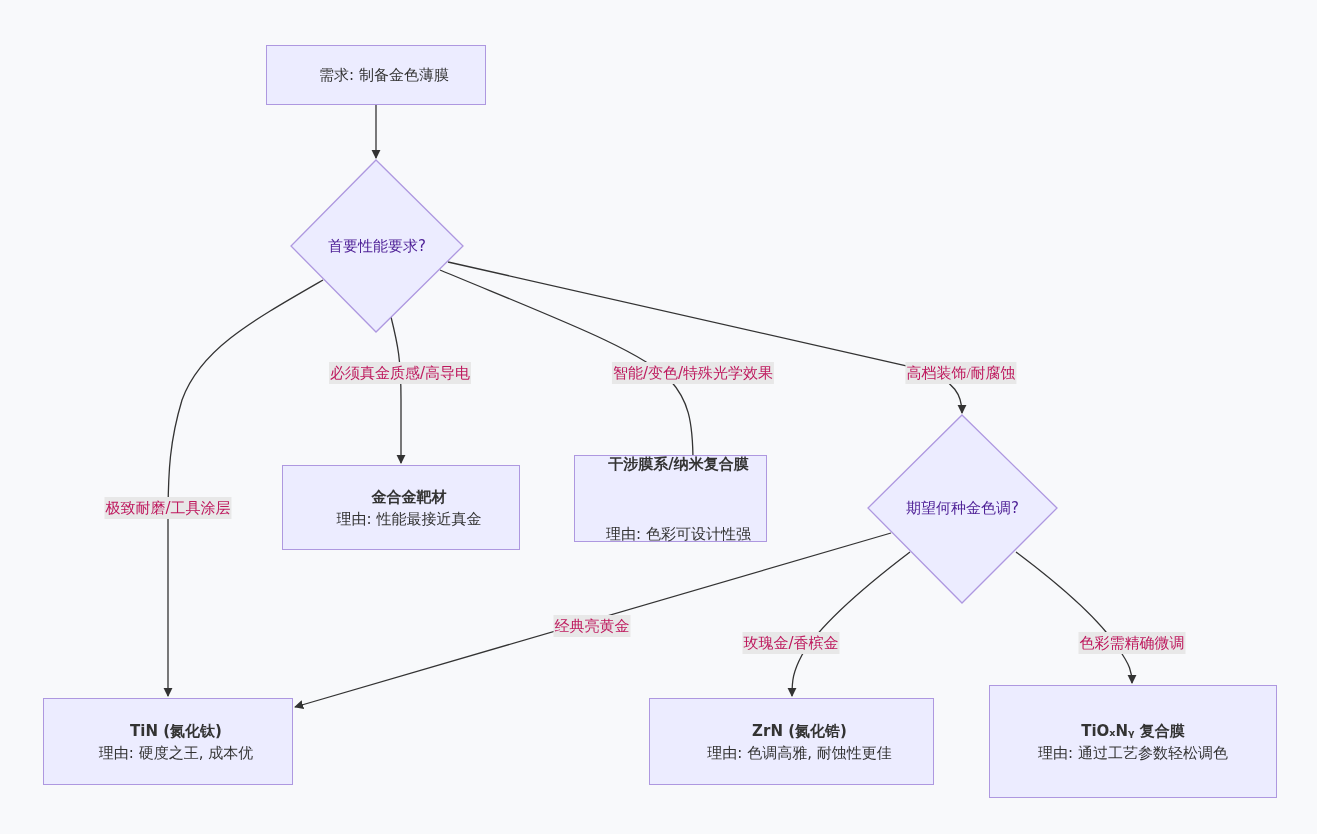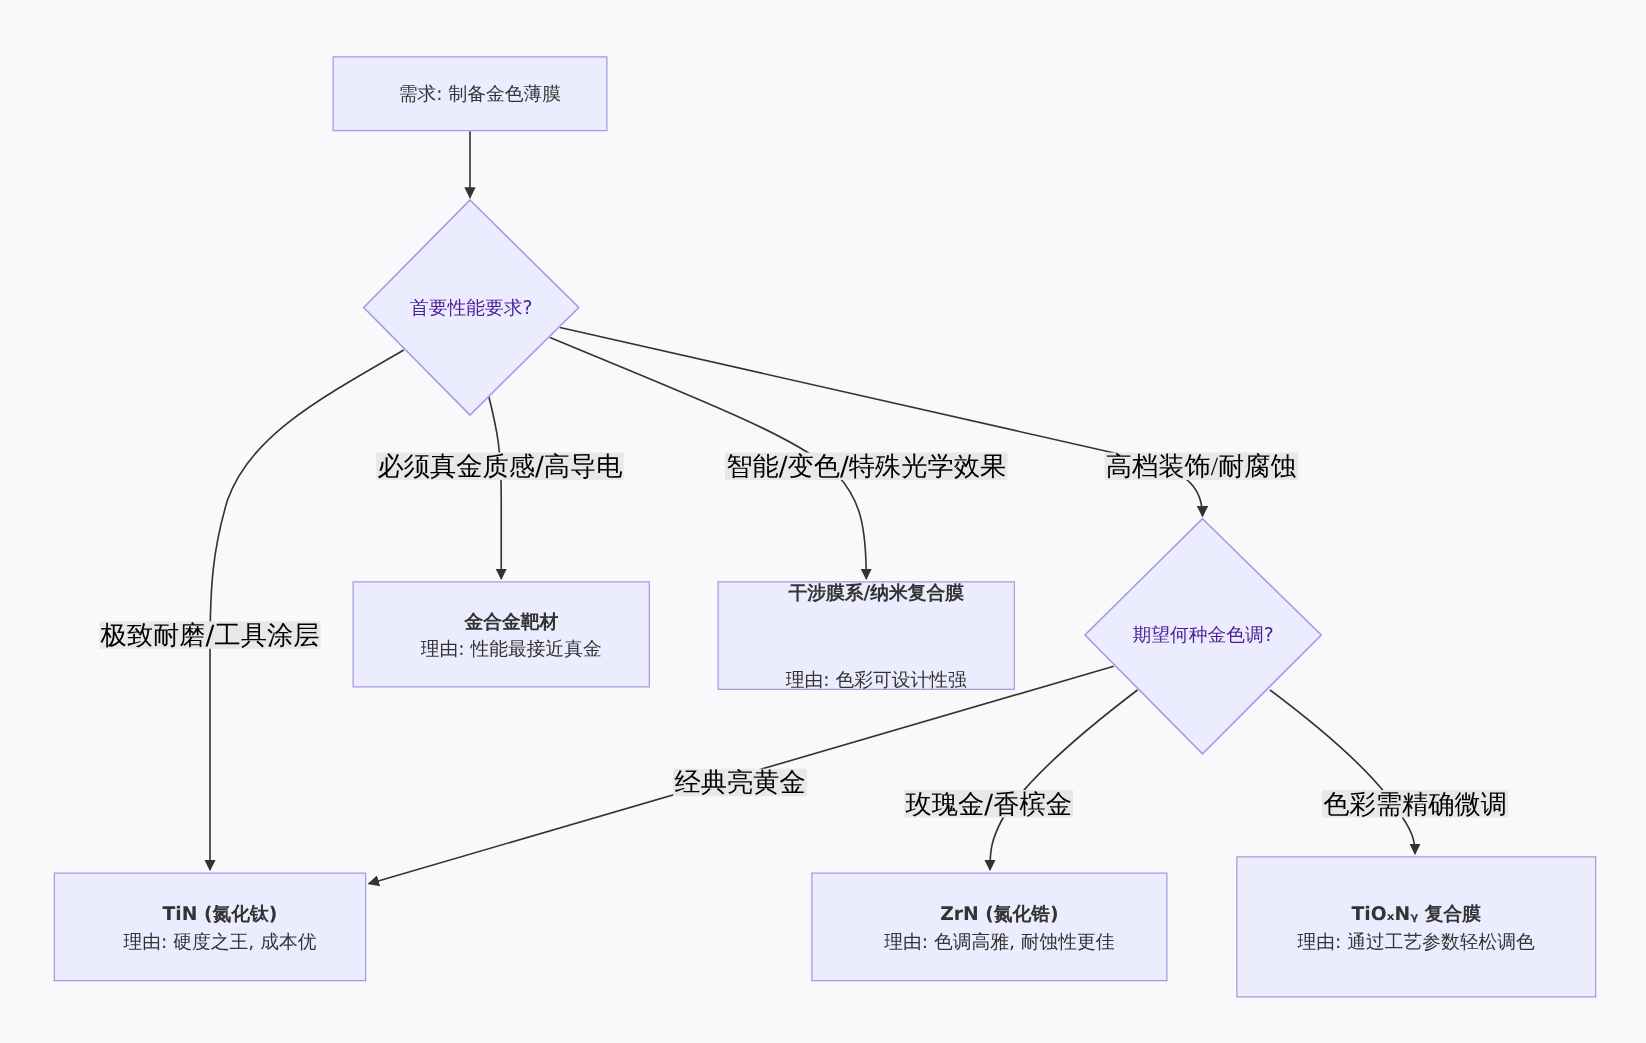--- a/index.html
+++ b/index.html
@@ -14,22 +14,22 @@
     background:#ececff; border:1.5px solid #ae98e0;
     display:flex; flex-direction:column; align-items:center; justify-content:center;
     text-align:center; font-size:15px; line-height:22px; color:#333;padding-left:16px;
   }
   .node .title { font-weight:bold; }
   .dlabel {
     position:absolute; font-size:15px; color:#4c1d95; text-align:center;
     display:flex; align-items:center; justify-content:center;
   }
   .elabel {
-    position:absolute; background:#e8e8e8; font-size:21px; line-height:22px;
-    color:#000000; padding:0 1px; white-space:nowrap; transform:translate(-50%,-50%);
+    position:absolute; background:#e8e8e8; font-size:15px; line-height:22px;
+    color:#be185d; padding:0 1px; white-space:nowrap; transform:translate(-50%,-50%);
   }
 </style>
 </head>
 <body>
 
 <svg id="edges" width="1317" height="834">
   <defs>
     <marker id="arrow" viewBox="0 0 10 10" refX="9" refY="5" markerWidth="7" markerHeight="7" orient="auto-start-reverse">
       <path d="M0,0 L10,5 L0,10 z" fill="#333"></path>
     </marker>
@@ -61,21 +61,21 @@
 
 <div class="dlabel" style="left:291px; top:234px; width:172px; height:24px;">
   <span>首要性能要求?</span>
 </div>
 
 <div class="node" style="left:282px; top:465px; width:238px; height:85px;">
   <span class="title">金合金靶材</span>
   <span>理由: 性能最接近真金</span>
 </div>
 
-<div class="node" style="left:574px; top:465px; width:238px; height:87px;gap:48px;">
+<div class="node" style="left:574px; top:455px; width:193px; height:87px;gap:48px;">
   <span class="title">干涉膜系/纳米复合膜</span>
   <span>理由: 色彩可设计性强</span>
 </div>
 
 <div class="dlabel" style="left:868px; top:496px; width:189px; height:24px;">
   <span>期望何种金色调?</span>
 </div>
 
 <div class="node" style="left:43px; top:698px; width:250px; height:87px;">
   <span class="title">TiN (氮化钛)</span>

